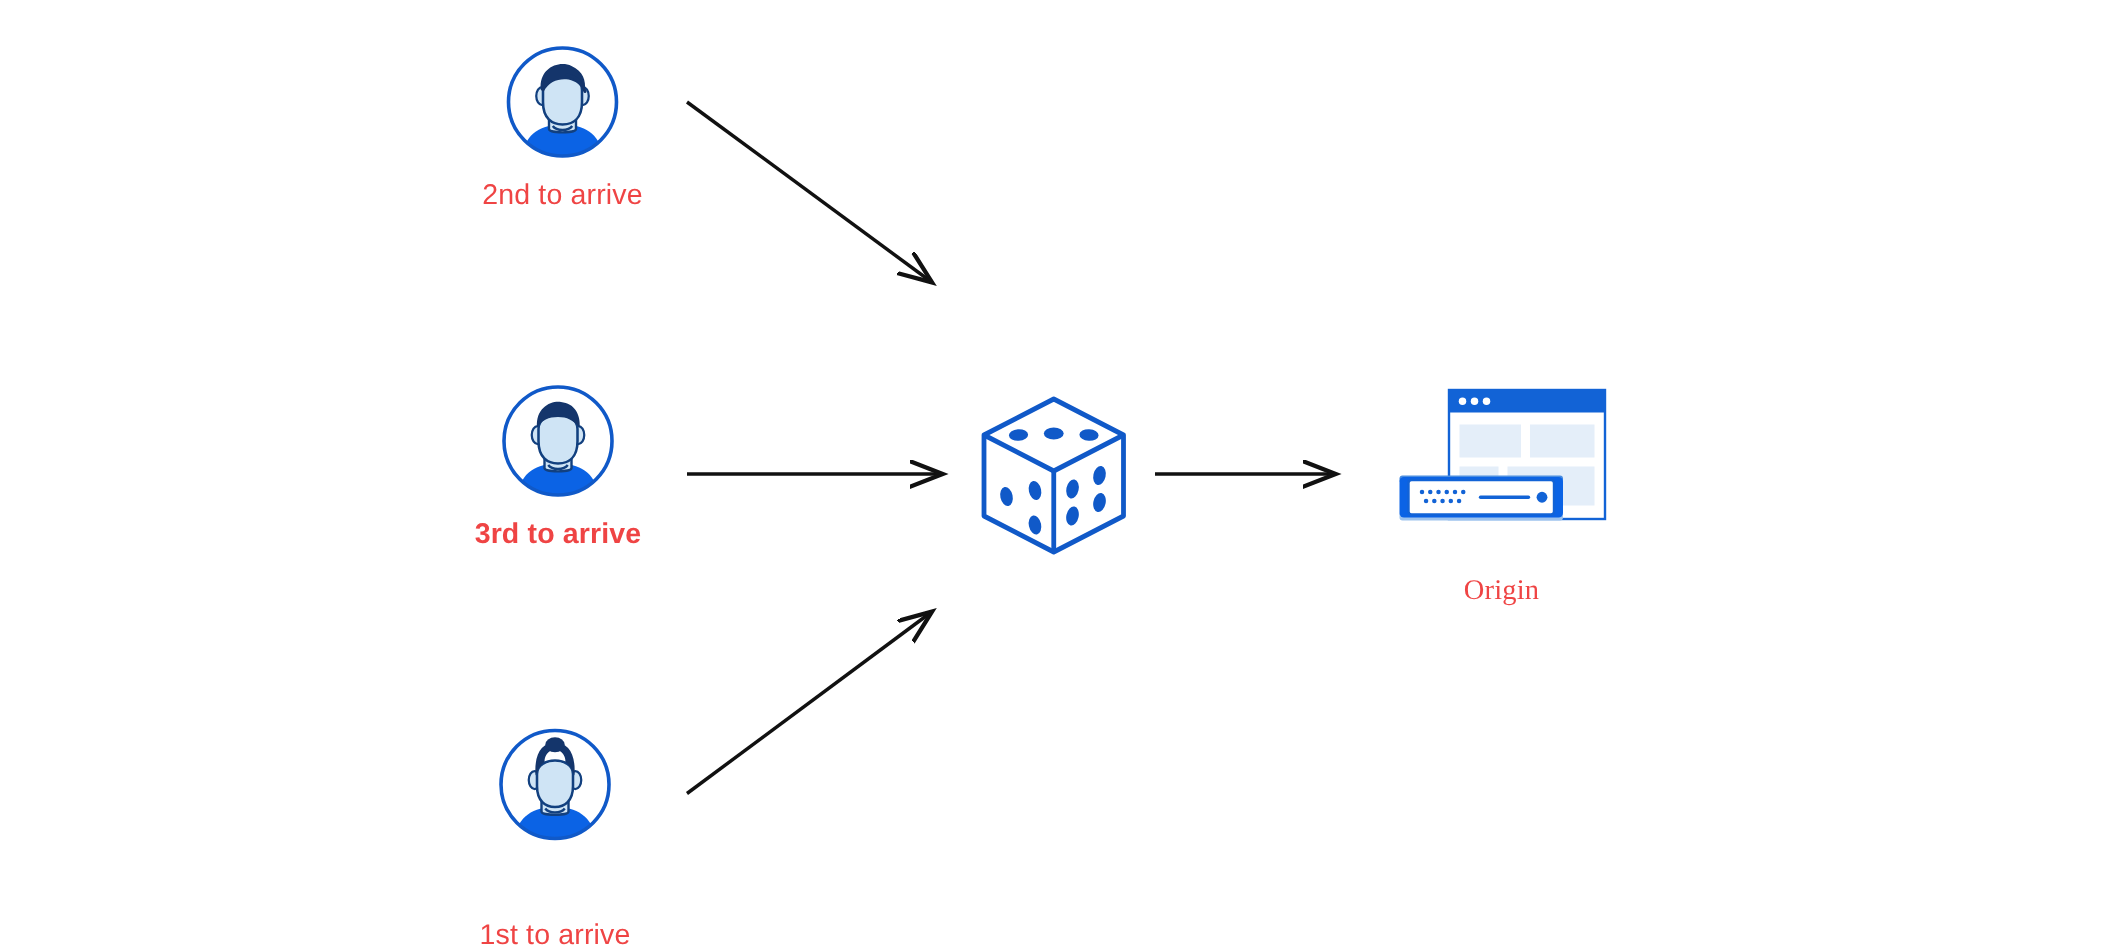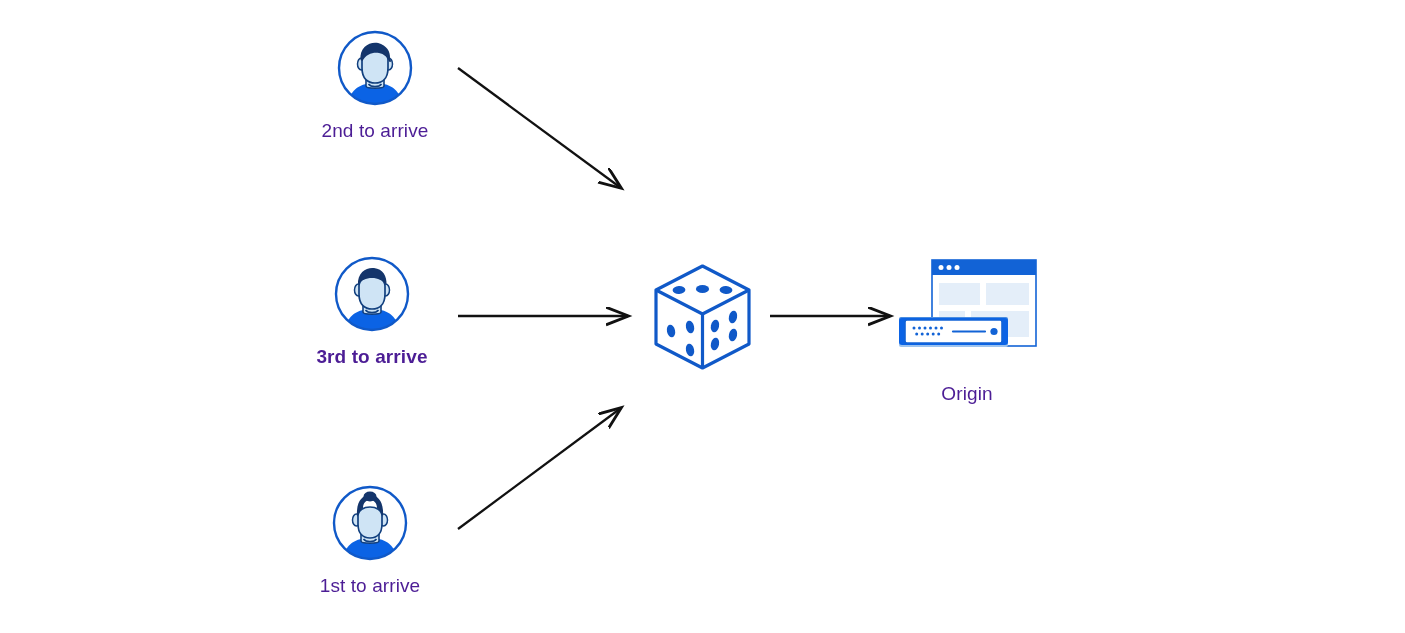--- a/index.html
+++ b/index.html
@@ -21,37 +21,37 @@
     height: 633px;
   }
   .node {
     position: absolute;
     display: flex;
     flex-direction: column;
     align-items: center;
   }
   .node-label {
     font-size: 19px;
-    color: #4c1d95;
+    color: #ef4444;
     letter-spacing: 0.1px;
     white-space: nowrap;
     line-height: 1;
   }
   .avatar-node { width: 200px; }
   .avatar-node .node-label { margin-top: 13px; }
 
   .origin-node { width: 220px; }
   .origin-node .node-label { margin-top: 13px; }
 
   
   #user-2nd { left: 275px; top: 28px; }
   #user-3rd { left: 272px; top: 254px; font-weight: bold; }
-  #user-1st { left: 270px; top: 483px; }
+  #user-1st { left: 270px; top: 483px; gap: 38px; }
   #dice-node { left: 645px; top: 258px; }
-  #origin-node { left: 857px; top: 256px; }
+  #origin-node { left: 891px; top: 256px; font-family: Liberation Serif, serif; }
 
   svg { display: block; overflow: visible; }
 </style>
 </head>
 <body>
 
 <div class="canvas">
 
   <svg class="canvas" width="1405" height="633" viewBox="0 0 1405 633" aria-hidden="true" style="position:absolute;left:0;top:0;">
     <defs>

